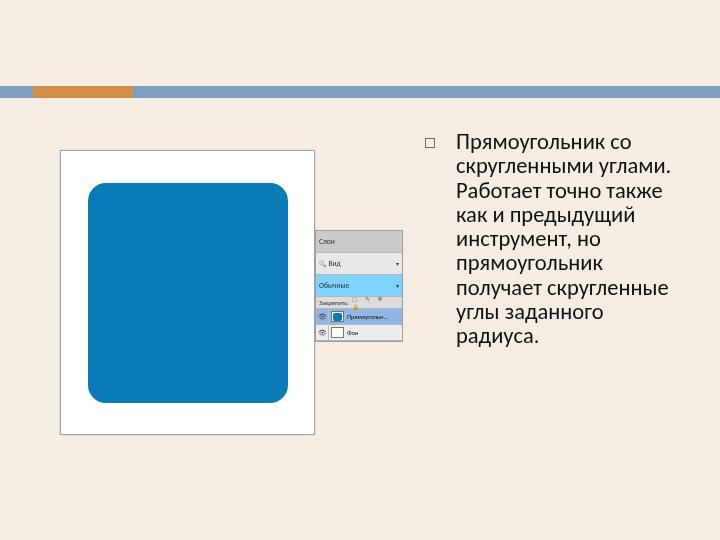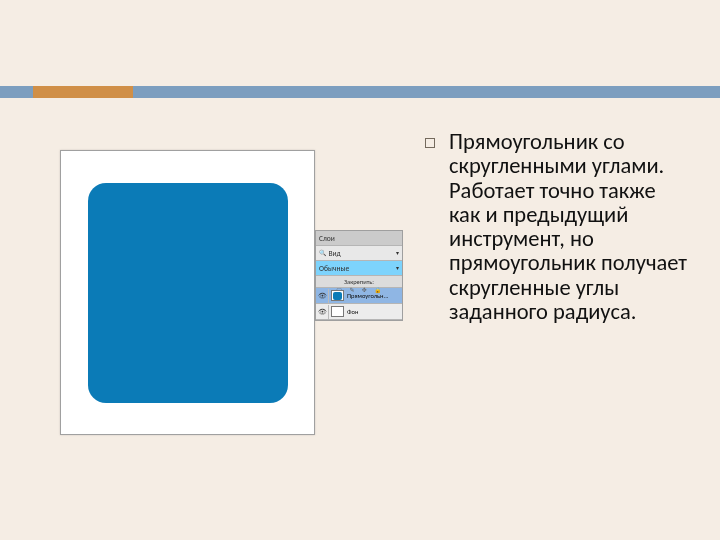--- a/index.html
+++ b/index.html
@@ -66,29 +66,29 @@
     background: #d8d8d8;
     border: 1px solid #9f9f9f;
     font-size: 7.5px;
     color: #333;
   }
   .panel-row {
     display: flex;
     align-items: center;
     border-bottom: 1px solid #b5b5b5;
     padding: 2px 3px;
-    height: 15px;
+    height: 22px;
     background: #e5e5e5;
   }
   .panel-tab { background: #cbcbcb; }
   .panel-search { background: #e8e8e8; }
   .search-dot { font-size: 6px; margin-right: 2px; }
   .panel-select { background: #7dd3fc; }
   .chev { margin-left: auto; font-size: 6px; }
-  .panel-lock { background: #dcdcdc; height: 12px; font-size: 6.5px; flex-direction: column; }
+  .panel-lock { background: #dcdcdc; height: 12px; font-size: 6.5px; }
   .lock-icons { margin-left: 3px; letter-spacing: 3px; font-size: 6px; color: #666; }
   .layer-row {
     display: flex;
     align-items: center;
     height: 16px;
     border-bottom: 1px solid #b5b5b5;
     padding: 1px 2px;
     font-size: 6.5px;
   }
   .layer-row.sel { background: #8fb6e4; }
@@ -102,21 +102,21 @@
   .thumb-inner { width: 9px; height: 8px; background: #0b7bb7; border-radius: 2px; }
   .layer-text { white-space: nowrap; overflow: hidden; color: #111; }
   .text-col {
     flex: 1;
     font-size: 22.5px;
     line-height: 1.08;
     color: #111;
   }
   .bullet-row {
     display: flex;
-    gap: 14px;
+    gap: 21px;
   }
   .bullet-box {
     flex: 0 0 10px;
     height: 10px;
     border: 1.2px solid #746a5d;
     margin-top: 8px;
   }
   .desc-text { word-wrap: break-word; }
 </style>
 </head>

